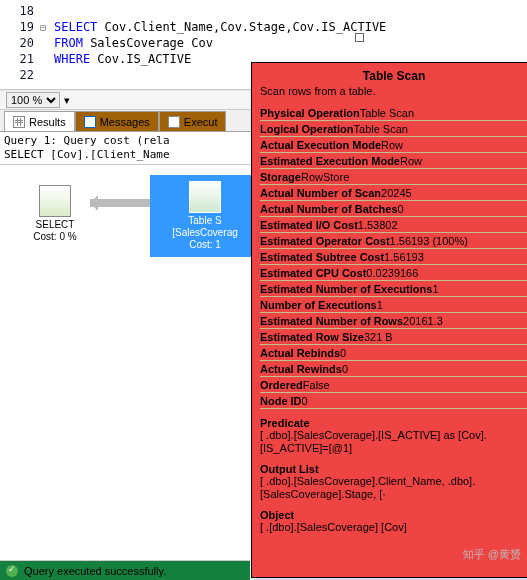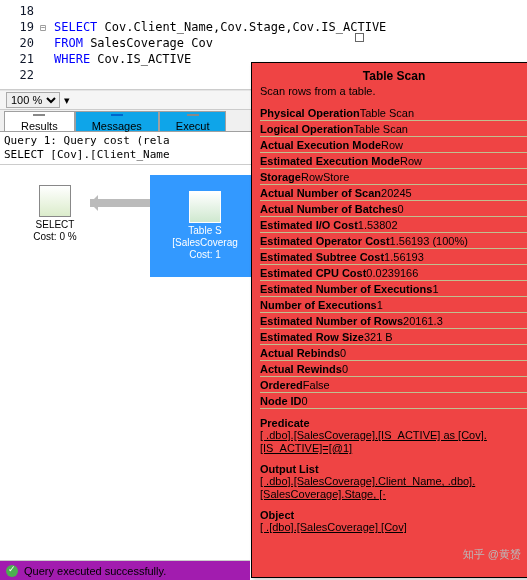--- a/index.html
+++ b/index.html
@@ -11,50 +11,50 @@
   .gutter { width: 40px; text-align: right; color: #0f172a; padding-right: 6px; }
   .fold { width: 14px; color: #808080; font-size: 10px; }
   .code { white-space: pre; }
   .kw { color: #0000ff; }
 
   .zoom { display: flex; align-items: center; gap: 4px; padding: 2px 6px; border-top: 1px solid #e5e5e5; border-bottom: 1px solid #ccc; background: #f5f5f5; height: 20px; }
   .zoom select { font-size: 11px; border: 1px solid #aaa; height: 16px; }
 
   
   .tabs { display: flex; align-items: flex-end; height: 22px; background: #f0f0f0; border-bottom: 1px solid #a0a0a0; padding-left: 4px; gap: 0; }
-  .tab { display: flex; align-items: center; gap: 4px; padding: 2px 16px; border: 1px solid #a0a0a0; border-bottom: none; background: #fff; font-size: 11px; height: 20px; cursor: pointer; flex-direction: column; }
-  .tab.inactive { background: #0ea5e9; }
+  .tab { display: flex; align-items: center; gap: 4px; padding: 2px 8px; border: 1px solid #a0a0a0; border-bottom: none; background: #fff; font-size: 11px; height: 20px; cursor: pointer; }
+  .tab.inactive { background: #a16207; }
   .tab .ico { width: 12px; height: 12px; display: inline-block; }
 
   .queryhdr { padding: 2px 4px; font-family: "Segoe UI", sans-serif; font-size: 11px; background: #fff; border-bottom: 1px solid #ccc; line-height: 14px; }
   .queryhdr .mono { font-family: Consolas, monospace; }
 
   
   .plan { position: relative; height: 140px; background: #fff; overflow: hidden; }
   .node { position: absolute; text-align: center; font-size: 10px; line-height: 12px; }
   .node .iconbox { width: 32px; height: 32px; margin: 0 auto 2px auto; border: 1px solid #888; background: linear-gradient(#fff,#dbeccb); }
-  .node.sel { background: #3399ff; color: #fff; padding: 16px; }
+  .node.sel { background: #3399ff; color: #fff; padding: 6px; }
   .nodeA { left: 20px; top: 20px; width: 70px; }
   .nodeB { left: 150px; top: 10px; width: 110px; }
   .arrow { position: absolute; left: 90px; top: 34px; width: 60px; height: 8px; background: #bbb; }
   .arrow::before { content:""; position:absolute; left:-8px; top:-4px; border:8px solid transparent; border-right-color:#bbb; }
 
   
   .tooltip { position: absolute; left: 239px; top: 62px; width: 286px; bottom: 2px; background: #ef4444; border: 1px solid #000; padding: 6px 8px 4px 8px; font-size: 11px; overflow: hidden; box-shadow: 2px 2px 4px rgba(0,0,0,0.2); margin-left: 12px; }
   .tooltip h3 { text-align: center; font-size: 12px; font-weight: bold; margin-bottom: 2px; }
   .tooltip .sub { font-size: 11px; margin-bottom: 8px; }
   .proprow { display: flex; justify-content: flex-start; border-bottom: 1px solid #c0c090; height: 16px; align-items: flex-end; padding-bottom: 1px; }
   .proprow .k { font-weight: bold; }
   .proprow .v { text-align: right; }
   .sect { margin-top: 8px; }
   .sect .k { font-weight: bold; }
-  .sect .v { font-size: 11px; line-height: 13px; text-decoration: underline; }
-
-  
-  .status { position: absolute; left: 0; bottom: 0; width: 250px; height: 20px; background: #a21caf; border-top: 1px solid #ccc; display: flex; align-items: center; gap: 6px; padding: 0 6px; font-size: 11px; }
+  .sect .v { font-size: 11px; line-height: 13px; }
+
+  
+  .status { position: absolute; left: 0; bottom: 0; width: 250px; height: 20px; background: #15803d; border-top: 1px solid #ccc; display: flex; align-items: center; gap: 6px; padding: 0 6px; font-size: 11px; }
   .status .okicon { width: 12px; height: 12px; border-radius: 50%; background: #4caf50; position: relative; }
   .status .okicon::after { content: "✓"; color: #fff; font-size: 9px; position: absolute; left: 2px; top: -1px; }
 
   .watermark { position:absolute; right:6px; bottom:18px; font-size:11px; color:#bbb; }
 
   
   .ico-grid { background: linear-gradient(#fff,#fff); border:1px solid #888; position:relative; }
   .ico-grid::before { content:""; position:absolute; inset:1px; background:
     linear-gradient(#888,#888) 0 33%/100% 1px no-repeat,
     linear-gradient(#888,#888) 0 66%/100% 1px no-repeat,

